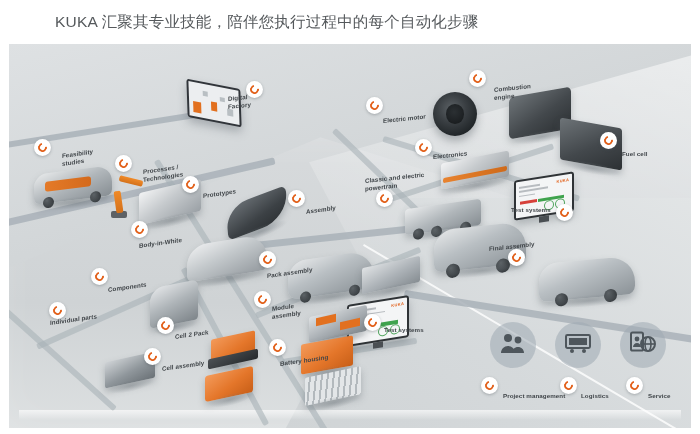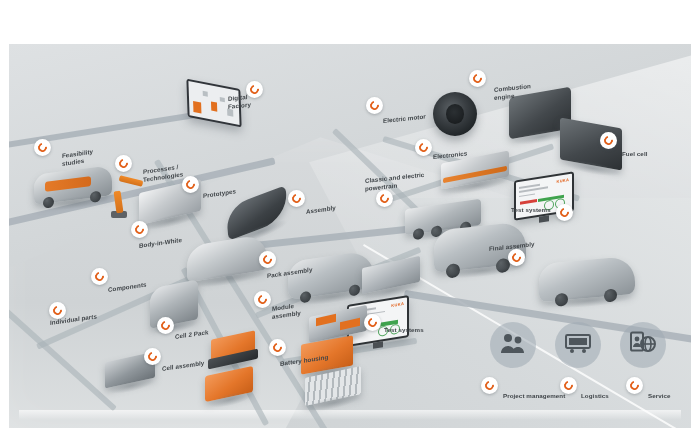--- a/index.html
+++ b/index.html
@@ -221,20 +221,21 @@
   }
   .hs-label.sk { transform: skewY(-8deg); }
   .hs-label.sk3 { transform: skewY(-6deg); }
   .hs-label.flat { transform: none; }
 </style>
 </head>
 <body>
 
 <div id="page">
 
+  <div class="headline">KUKA 汇聚其专业技能，陪伴您执行过程中的每个自动化步骤</div>
 
   <div class="illus">
     <div class="illus-inner">
 
       <div class="backdrop"></div>
       <div class="floor"></div>
       <div class="wedge-light"></div>
       <div class="wedge-br"></div>
       <div class="divider-diag"></div>
       <div class="plate-edge"></div>

